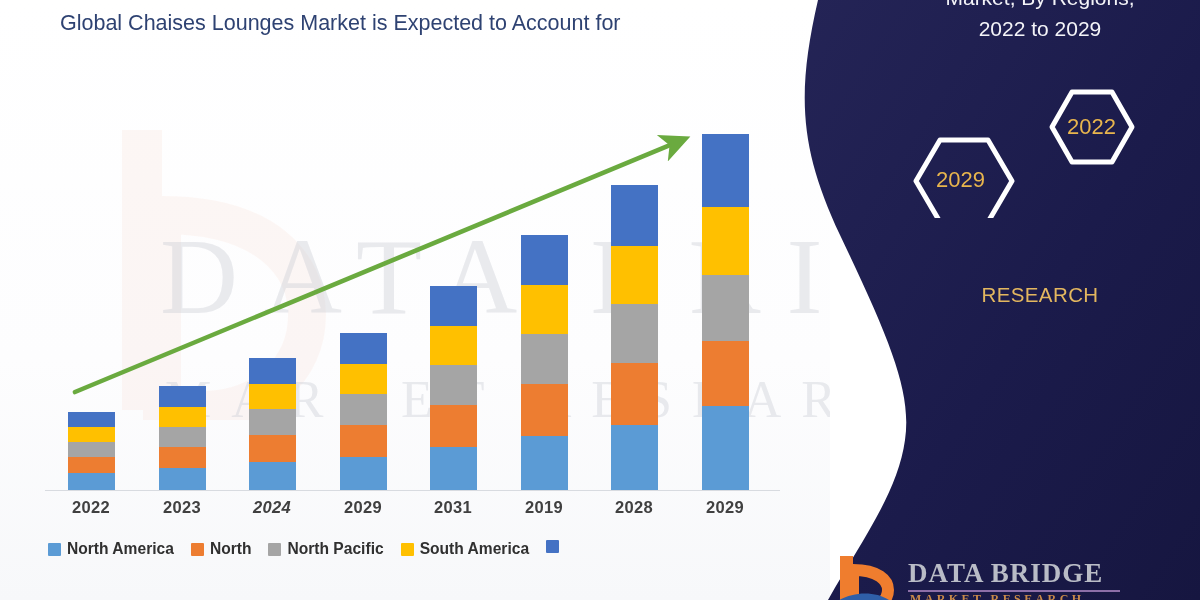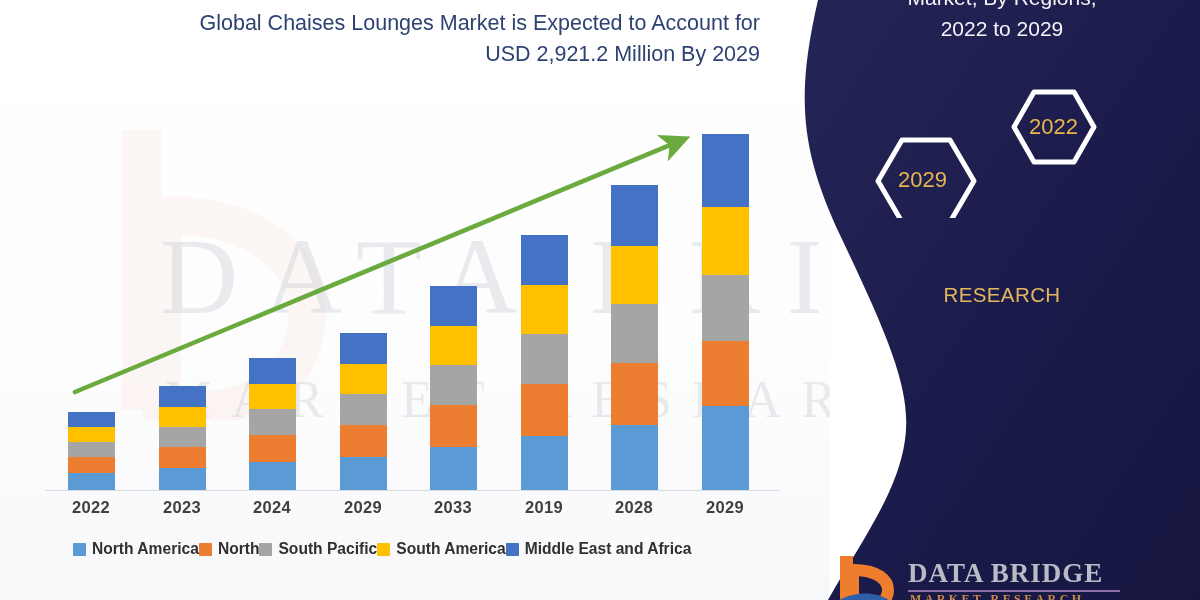--- a/index.html
+++ b/index.html
@@ -19,45 +19,45 @@
   .wm-wrap{position:absolute;left:0;top:0;width:830px;height:600px;overflow:hidden;pointer-events:none;}
   .wm-b{position:absolute;left:92px;top:120px;width:250px;height:300px;opacity:.10;}
   .wm-text{position:absolute;left:160px;top:215px;width:1000px;
     font-size:108px;letter-spacing:26px;color:#c9ccd4;opacity:.38;
     font-family:"Liberation Serif",serif;white-space:nowrap;font-weight:400;}
   .wm-text2{position:absolute;left:165px;top:370px;width:1100px;
     font-size:52px;letter-spacing:20px;color:#cdd0d8;opacity:.42;
     font-family:"Liberation Serif",serif;white-space:nowrap;}
 
   
-  .title{position:absolute;left:60px;top:8px;width:700px;text-align:right;
+  .title{position:absolute;left:60px;top:8px;width:700px;text-align:left;
     color:#2e4272;font-size:21.5px;line-height:31px;font-weight:400;}
   .title .l2{display:block;}
 
   
   .plot{position:absolute;left:0;top:0;width:830px;height:600px;}
   .baseline{position:absolute;left:45px;top:490px;width:735px;height:1.4px;background:#d8dbe0;}
   .bar{position:absolute;bottom:110px;width:47px;}
   .seg{width:100%;display:block;}
   .xlabel{position:absolute;top:498px;width:80px;text-align:center;
     color:#404040;font-size:16.5px;font-weight:700;letter-spacing:.3px;}
 
   
   .arrow-svg{position:absolute;left:0;top:0;width:830px;height:600px;pointer-events:none;}
 
   
   .legend{position:absolute;left:48px;top:540px;width:740px;
-    display:flex;align-items:flex-start;margin-left:25px;}
+    display:flex;align-items:flex-start;gap:17px;}
   .lg-item{display:flex;align-items:center;gap:6px;}
   .lg-sw{width:13px;height:13px;display:block;border-radius:1px;}
   .lg-tx{color:#303030;font-size:15.6px;font-weight:700;white-space:nowrap;}
 
   
   .navy{position:absolute;left:0;top:0;width:1200px;height:600px;pointer-events:none;}
-  .navy-content{position:absolute;left:842px;top:0;width:320px;height:600px;}
+  .navy-content{position:absolute;left:880px;top:0;width:320px;height:600px;}
   .navy-title{position:absolute;left:-5px;top:-18px;width:330px;text-align:center;
     color:#f4f4f8;font-size:21px;line-height:31px;font-weight:400;}
   .hexwrap{position:absolute;left:20px;top:88px;width:280px;height:130px;}
   .hex-label{position:absolute;color:#e8b54d;font-size:22px;font-weight:400;}
   .brand{position:absolute;left:0px;top:250px;width:320px;text-align:center;
     color:#e3b75f;font-size:20.5px;line-height:30px;letter-spacing:.4px;}
 
   
   .logo{position:absolute;left:836px;top:552px;width:300px;height:56px;}
   .logo-b{position:absolute;left:0;top:4px;width:60px;height:52px;}
@@ -80,21 +80,20 @@
     <svg class="wm-b" viewBox="0 0 250 300">
       <path d="M30 10 L70 10 L70 290 L30 290 Z" fill="#f3b9a0"></path>
       <path d="M70 95 C175 95 215 145 215 195 C215 250 170 290 110 290 L70 290 Z" fill="none" stroke="#f3b9a0" stroke-width="38"></path>
     </svg>
     <div class="wm-text">DATA BRIDGE</div>
     <div class="wm-text2">MARKET RESEARCH</div>
   </div>
 
   <div class="title">
     <span>Global Chaises Lounges Market is Expected to Account for</span>
-    <span class="l2">USD 2,921.2 Million By 2029</span>
   </div>
 
   <div class="plot" id="plot">
     <div class="baseline"></div>
   <div class="bar" style="left: 67.5px; bottom: 110px;">
         <div class="seg" style="height: 15px; background: rgb(68, 114, 196);"></div>
         <div class="seg" style="height: 15px; background: rgb(255, 192, 0);"></div>
         <div class="seg" style="height: 15px; background: rgb(165, 165, 165);"></div>
         <div class="seg" style="height: 16px; background: rgb(237, 125, 49);"></div>
         <div class="seg" style="height: 17px; background: rgb(91, 155, 213);"></div>
@@ -108,37 +107,37 @@
         <div class="seg" style="height: 22px; background: rgb(91, 155, 213);"></div>
       </div>
       <div class="xlabel" style="left: 142px;">2023</div>
       <div class="bar" style="left: 248.5px; bottom: 110px;">
         <div class="seg" style="height: 26px; background: rgb(68, 114, 196);"></div>
         <div class="seg" style="height: 25px; background: rgb(255, 192, 0);"></div>
         <div class="seg" style="height: 26px; background: rgb(165, 165, 165);"></div>
         <div class="seg" style="height: 27px; background: rgb(237, 125, 49);"></div>
         <div class="seg" style="height: 28px; background: rgb(91, 155, 213);"></div>
       </div>
-      <div class="xlabel" style="left: 232px;">2024</div>
+      <div class="xlabel" style="left: 232px; font-style: italic;">2024</div>
       <div class="bar" style="left: 339.5px; bottom: 110px;">
         <div class="seg" style="height: 31px; background: rgb(68, 114, 196);"></div>
         <div class="seg" style="height: 30px; background: rgb(255, 192, 0);"></div>
         <div class="seg" style="height: 31px; background: rgb(165, 165, 165);"></div>
         <div class="seg" style="height: 32px; background: rgb(237, 125, 49);"></div>
         <div class="seg" style="height: 33px; background: rgb(91, 155, 213);"></div>
       </div>
       <div class="xlabel" style="left: 323px;">2029</div>
       <div class="bar" style="left: 429.5px; bottom: 110px;">
         <div class="seg" style="height: 40px; background: rgb(68, 114, 196);"></div>
         <div class="seg" style="height: 39px; background: rgb(255, 192, 0);"></div>
         <div class="seg" style="height: 40px; background: rgb(165, 165, 165);"></div>
         <div class="seg" style="height: 42px; background: rgb(237, 125, 49);"></div>
         <div class="seg" style="height: 43px; background: rgb(91, 155, 213);"></div>
       </div>
-      <div class="xlabel" style="left: 413px;">2033</div>
+      <div class="xlabel" style="left: 413px;">2031</div>
       <div class="bar" style="left: 520.5px; bottom: 110px;">
         <div class="seg" style="height: 50px; background: rgb(68, 114, 196);"></div>
         <div class="seg" style="height: 49px; background: rgb(255, 192, 0);"></div>
         <div class="seg" style="height: 50px; background: rgb(165, 165, 165);"></div>
         <div class="seg" style="height: 52px; background: rgb(237, 125, 49);"></div>
         <div class="seg" style="height: 54px; background: rgb(91, 155, 213);"></div>
       </div>
       <div class="xlabel" style="left: 504px;">2019</div>
       <div class="bar" style="left: 610.5px; bottom: 110px;">
         <div class="seg" style="height: 61px; background: rgb(68, 114, 196);"></div>
@@ -171,29 +170,28 @@
       <div class="lg-item">
         <span class="lg-sw" style="background: rgb(91, 155, 213);"></span>
         <span class="lg-tx">North America</span>
       </div>
       <div class="lg-item">
         <span class="lg-sw" style="background: rgb(237, 125, 49);"></span>
         <span class="lg-tx">North</span>
       </div>
       <div class="lg-item">
         <span class="lg-sw" style="background: rgb(165, 165, 165);"></span>
-        <span class="lg-tx">South Pacific</span>
+        <span class="lg-tx">North Pacific</span>
       </div>
       <div class="lg-item">
         <span class="lg-sw" style="background: rgb(255, 192, 0);"></span>
         <span class="lg-tx">South America</span>
       </div>
       <div class="lg-item">
         <span class="lg-sw" style="background: rgb(68, 114, 196);"></span>
-        <span class="lg-tx">Middle East and Africa</span>
       </div>
     </div>
 
   <svg class="navy" viewBox="0 0 1200 600" preserveAspectRatio="none">
     <defs>
       <linearGradient id="navyg" x1="0" y1="0" x2="1" y2="1">
         <stop offset="0%" stop-color="#242456"></stop>
         <stop offset="55%" stop-color="#1b1b4b"></stop>
         <stop offset="100%" stop-color="#161640"></stop>
       </linearGradient>

